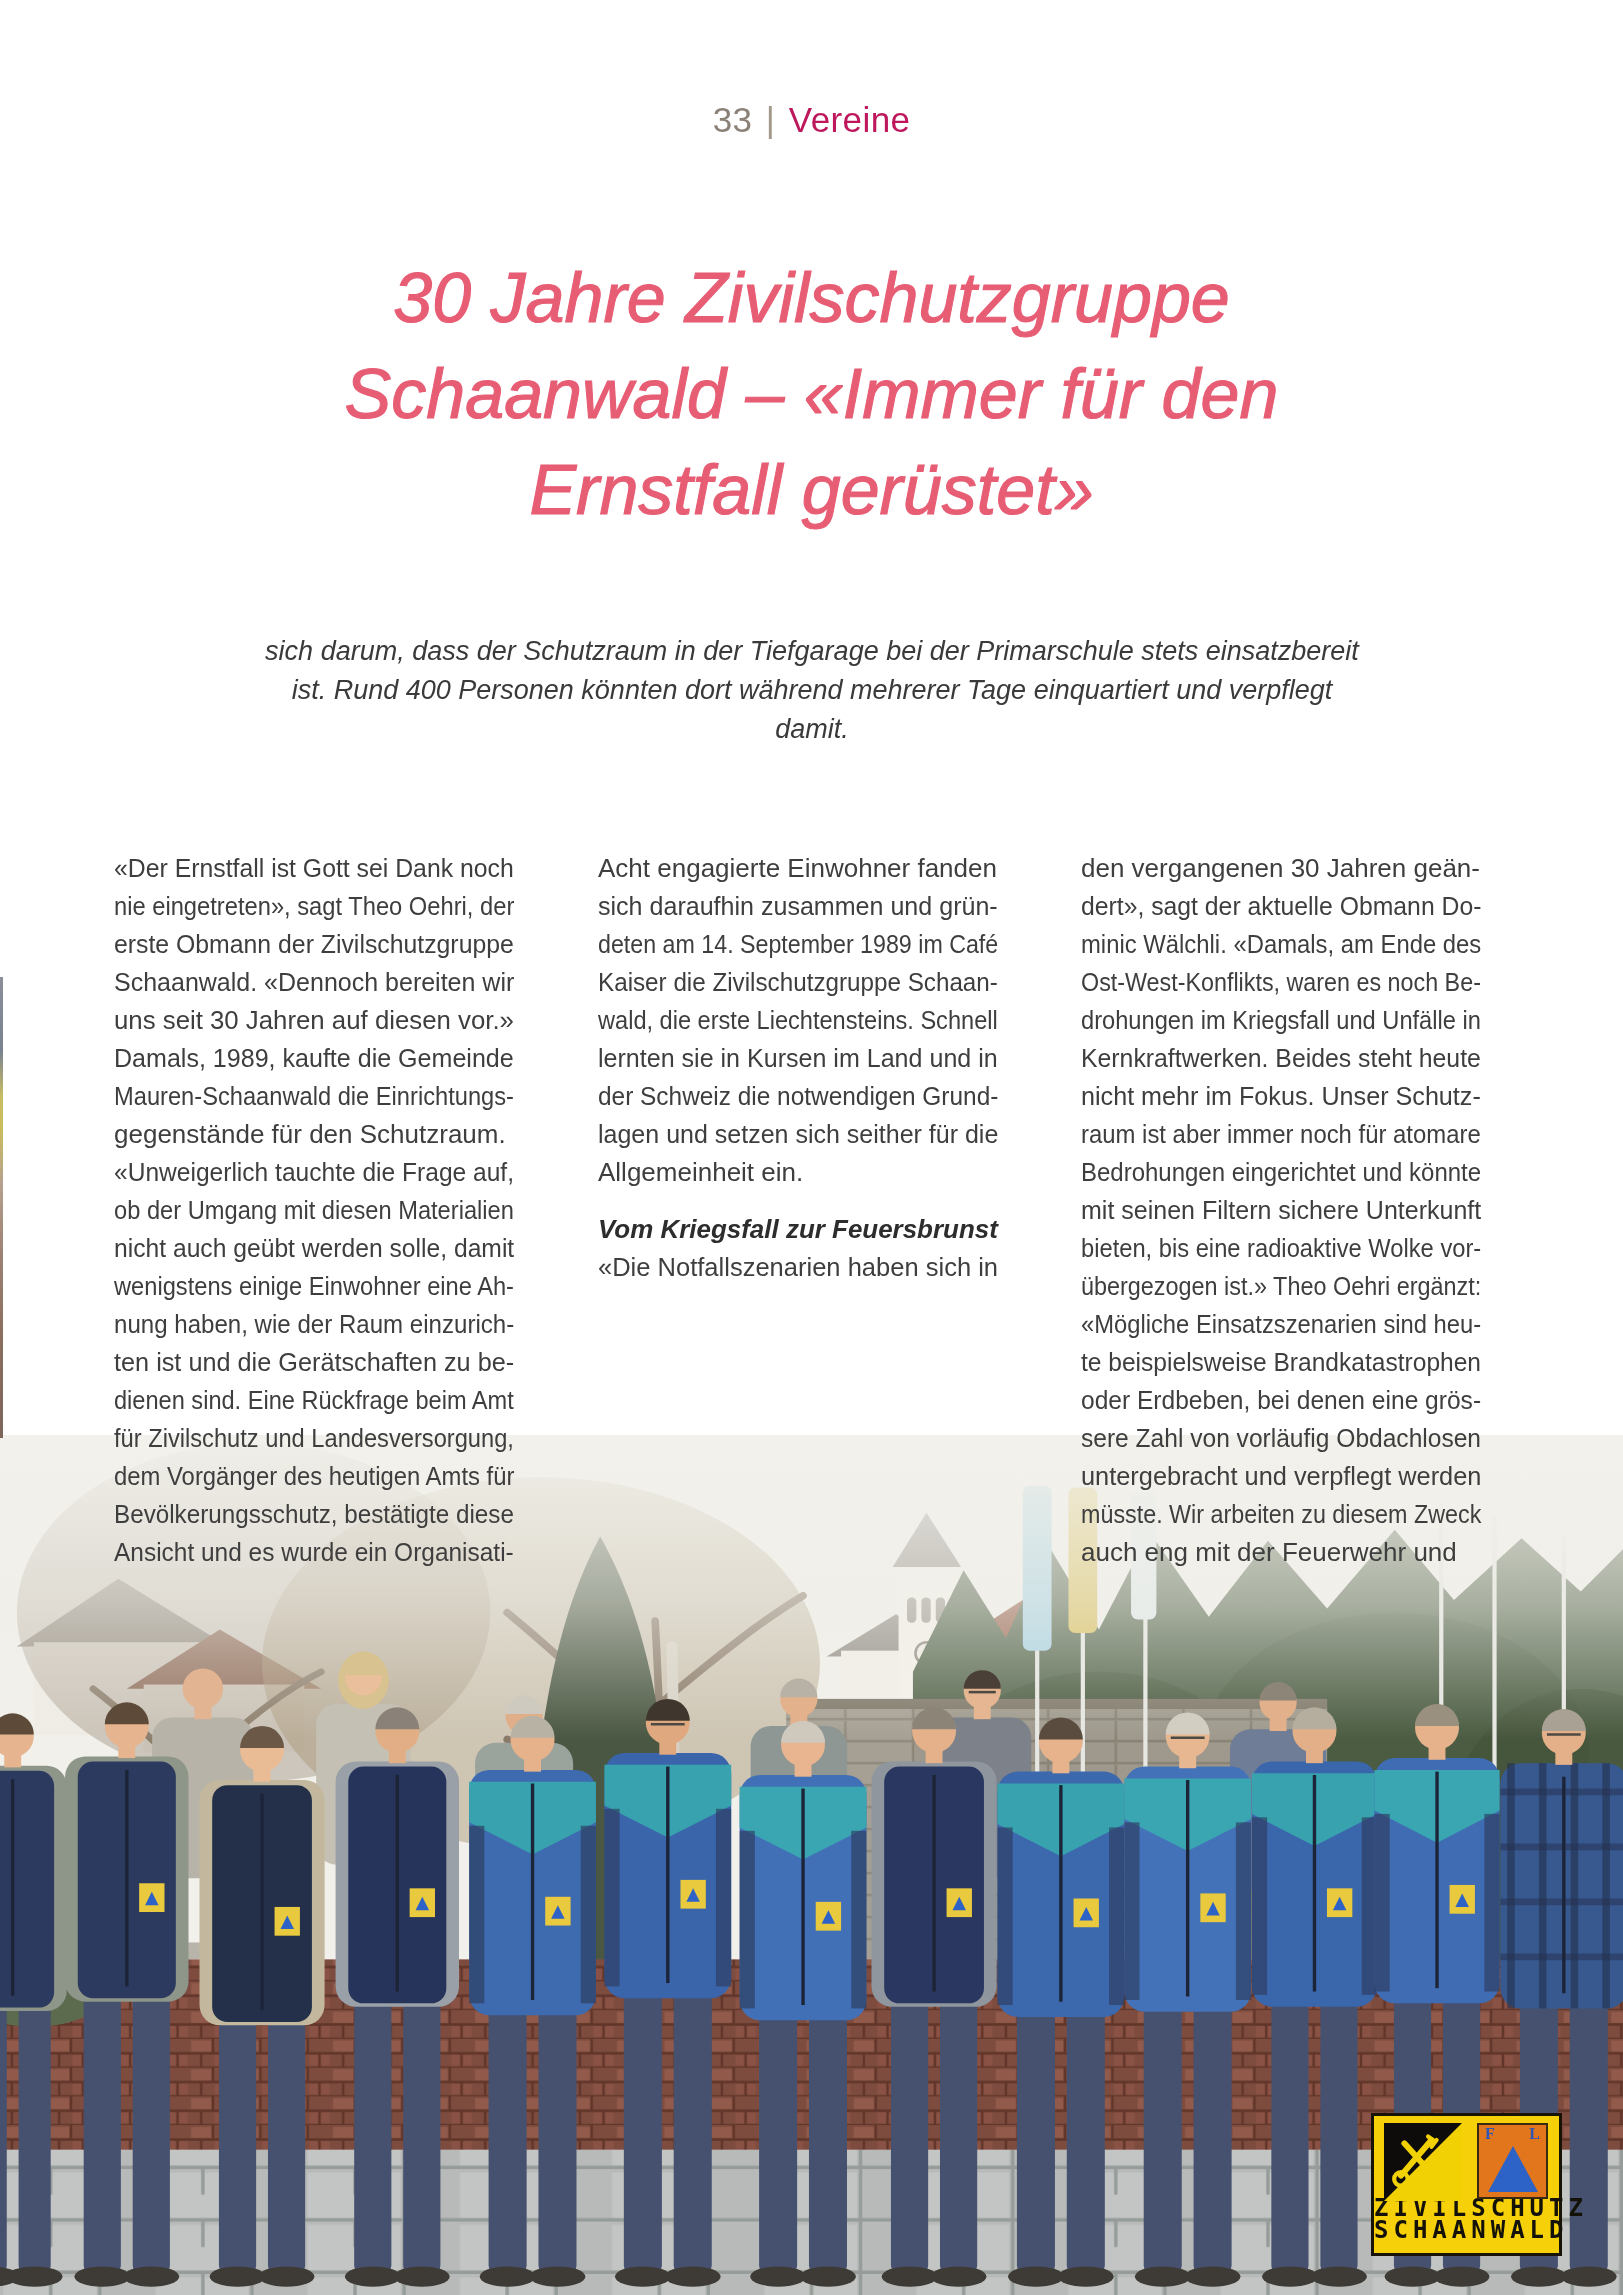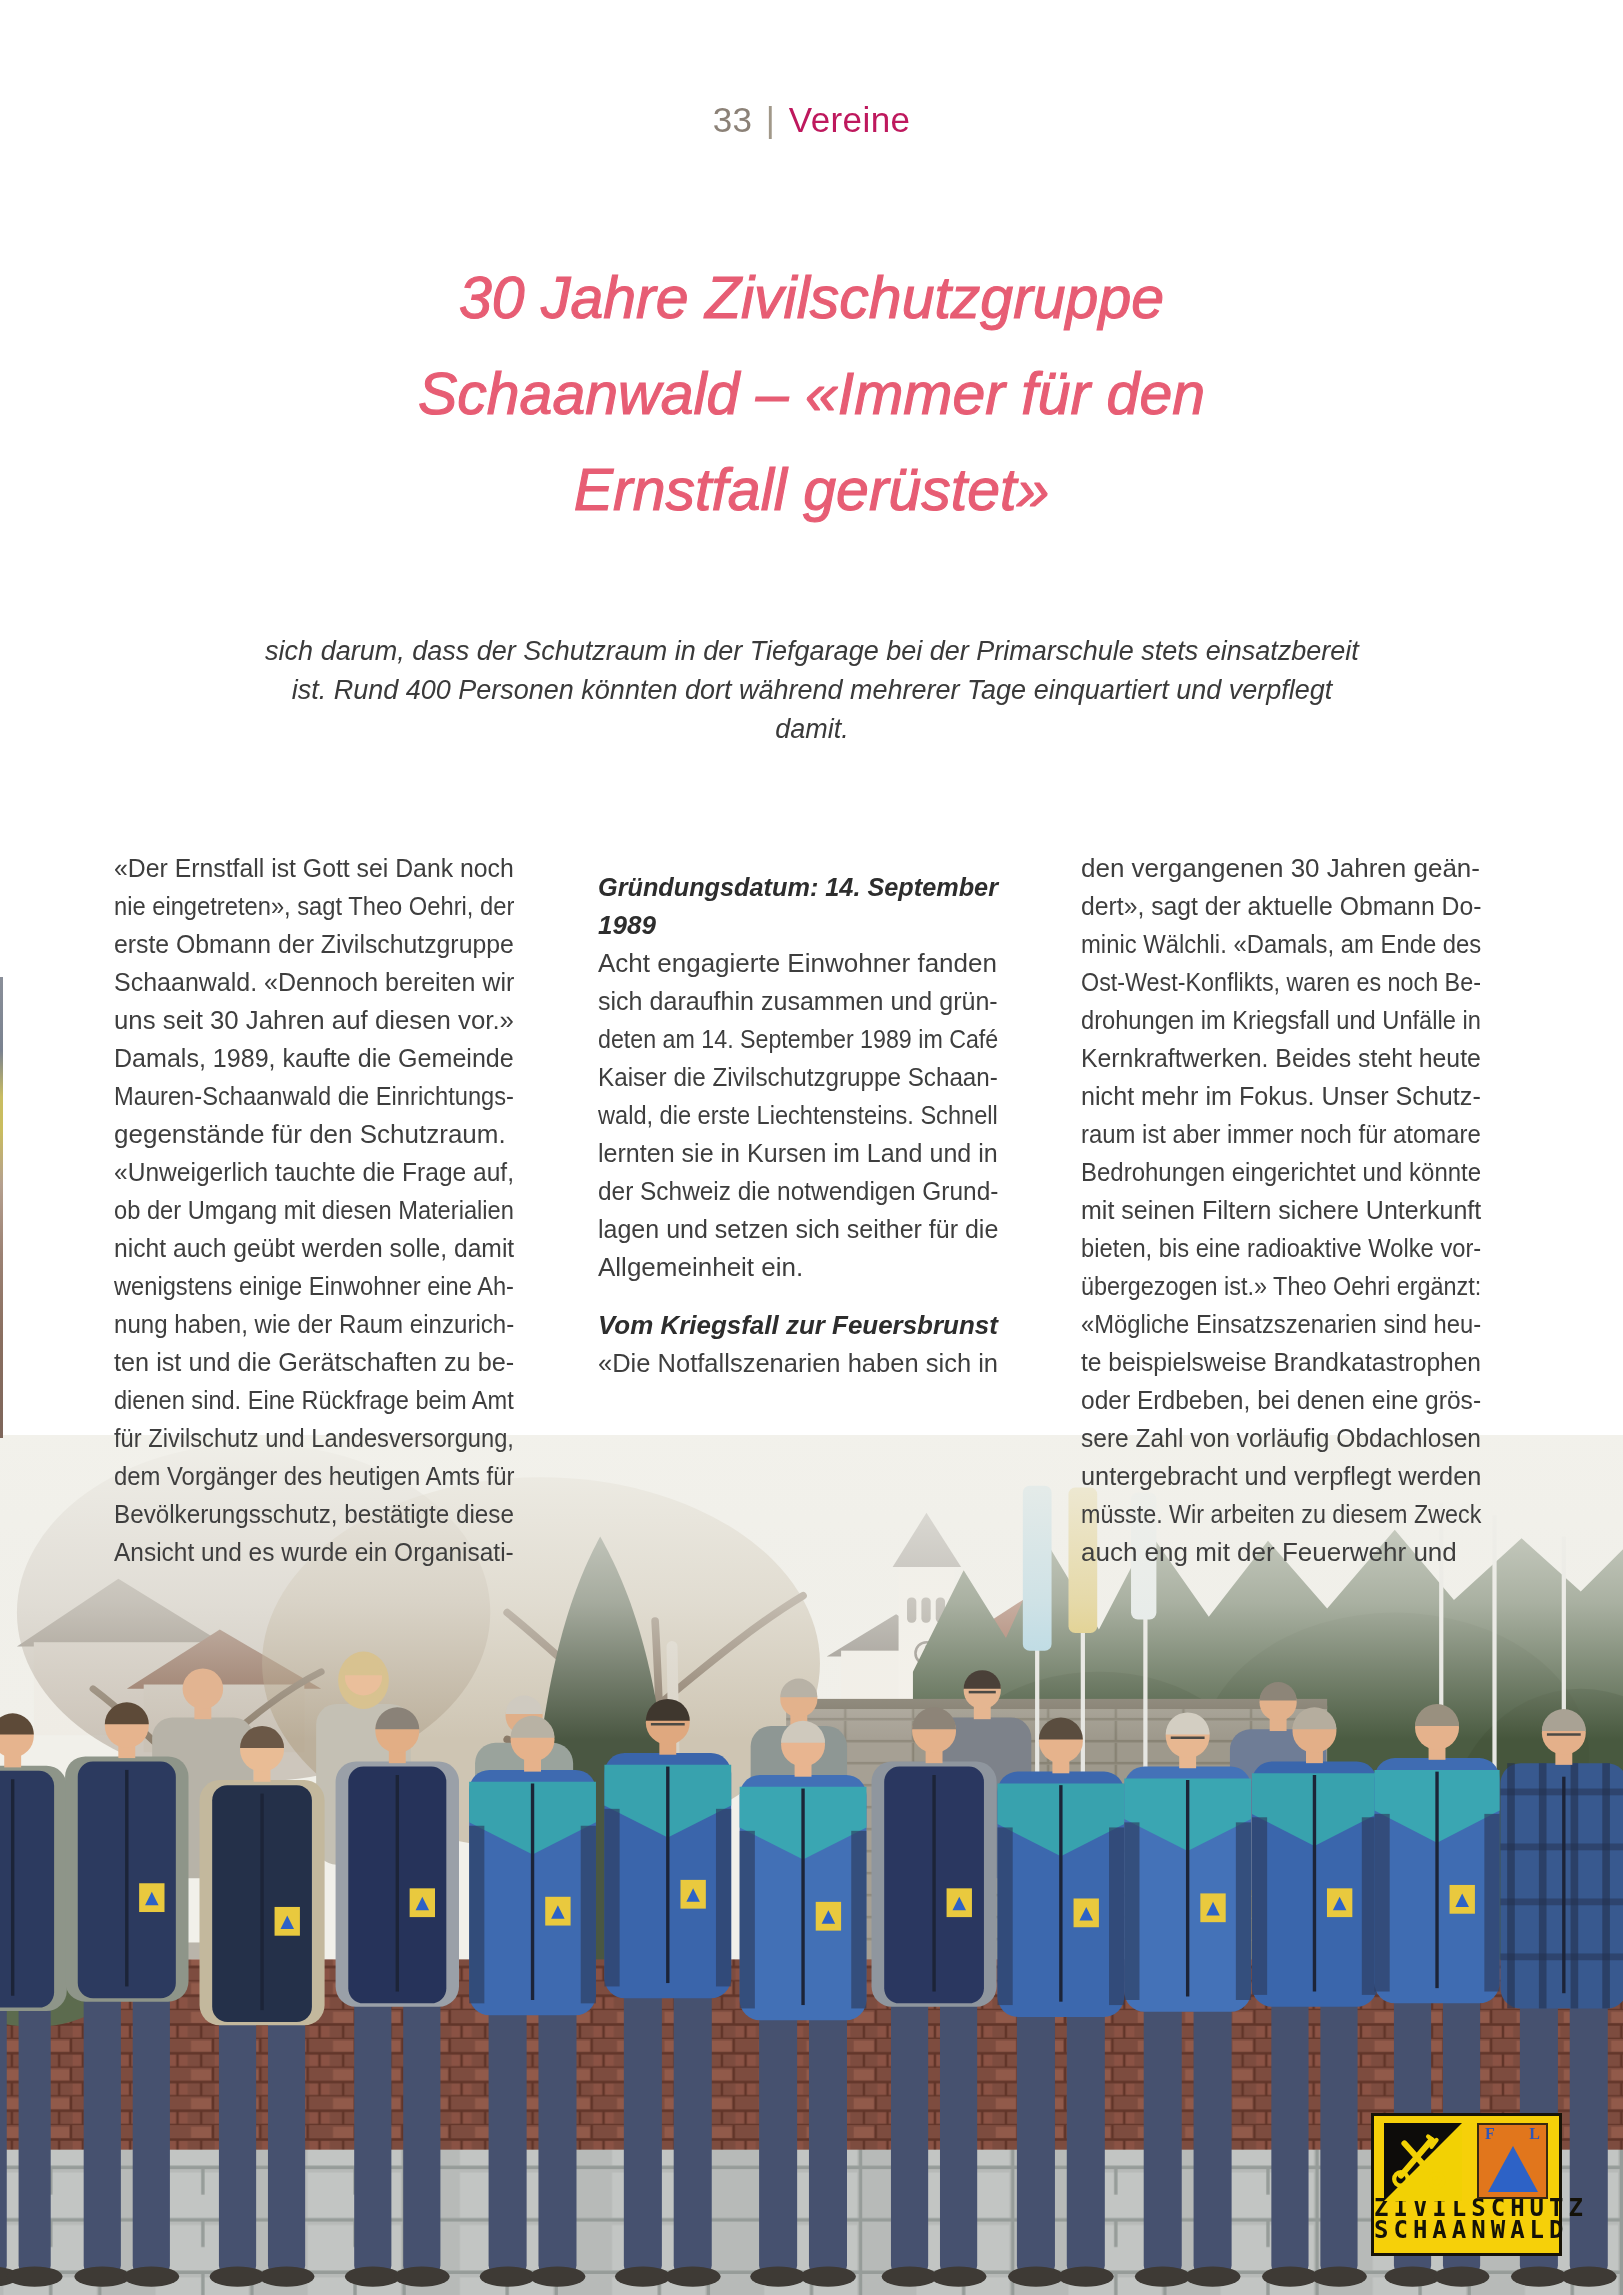--- a/index.html
+++ b/index.html
@@ -7,21 +7,21 @@
        font-family:"Liberation Sans",sans-serif;}
 
   
   #pagehead{position:absolute;top:100px;left:0;width:1623px;text-align:center;font-size:35px;letter-spacing:0.4px;}
   #pagehead .pageno{color:#8b8177;}
   #pagehead .sep{color:#a19889;padding:0 13.5px;font-weight:100;}
   #pagehead .section{color:#be185d;}
 
   
   #title{position:absolute;top:250px;left:0;width:1623px;text-align:center;
-         font-style:italic;font-weight:400;font-size:59px;line-height:96px;color:#e75d74;
+         font-style:italic;font-weight:400;font-size:70px;line-height:96px;color:#e75d74;
          -webkit-text-stroke:1.1px #e75d74;}
   #title .tline{white-space:nowrap;}
 
   
   #lead{position:absolute;top:632px;left:220px;width:1184px;text-align:center;
         font-style:italic;font-size:27px;line-height:39px;color:#3a3a3a;}
   #lead .lline{white-space:nowrap;transform-origin:center;}
 
   
   .bodycol{position:absolute;top:849px;width:403px;font-size:26px;color:#3e3e3e;z-index:2;}
@@ -90,24 +90,20 @@
       <div class="line j" style="transform: scaleX(0.9262);">nung haben, wie der Raum einzurich-</div>
       <div class="line j" style="transform: scaleX(0.9715);">ten ist und die Gerätschaften zu be-</div>
       <div class="line j" style="transform: scaleX(0.9068);">dienen sind. Eine Rückfrage beim Amt</div>
       <div class="line j" style="transform: scaleX(0.9103);">für Zivilschutz und Landesversorgung,</div>
       <div class="line j" style="transform: scaleX(0.9173);">dem Vorgänger des heutigen Amts für</div>
       <div class="line j" style="transform: scaleX(0.9316);">Bevölkerungsschutz, bestätigte diese</div>
       <div class="line j" style="transform: scaleX(0.9408);">Ansicht und es wurde ein Organisati-</div>
     </div>
   </div>
 <div id="col1" class="bodycol">
-    <div class="block heading">
-      <div class="line hline" style="transform: scaleX(0.9715);">Gründungsdatum: 14. September</div>
-      <div class="line hline">1989</div>
-    </div>
     <div class="block body">
       <div class="line j" style="transform: scaleX(1);">Acht engagierte Einwohner fanden</div>
       <div class="line j" style="transform: scaleX(0.9636);">sich daraufhin zusammen und grün-</div>
       <div class="line j" style="transform: scaleX(0.8933);">deten am 14. September 1989 im Café</div>
       <div class="line j" style="transform: scaleX(0.9316);">Kaiser die Zivilschutzgruppe Schaan-</div>
       <div class="line j" style="transform: scaleX(0.9068);">wald, die erste Liechtensteins. Schnell</div>
       <div class="line j" style="transform: scaleX(0.9636);">lernten sie in Kursen im Land und in</div>
       <div class="line j" style="transform: scaleX(0.939);">der Schweiz die notwendigen Grund-</div>
       <div class="line j" style="transform: scaleX(0.9617);">lagen und setzen sich seither für die</div>
       <div class="line plain">Allgemeinheit ein.</div>

